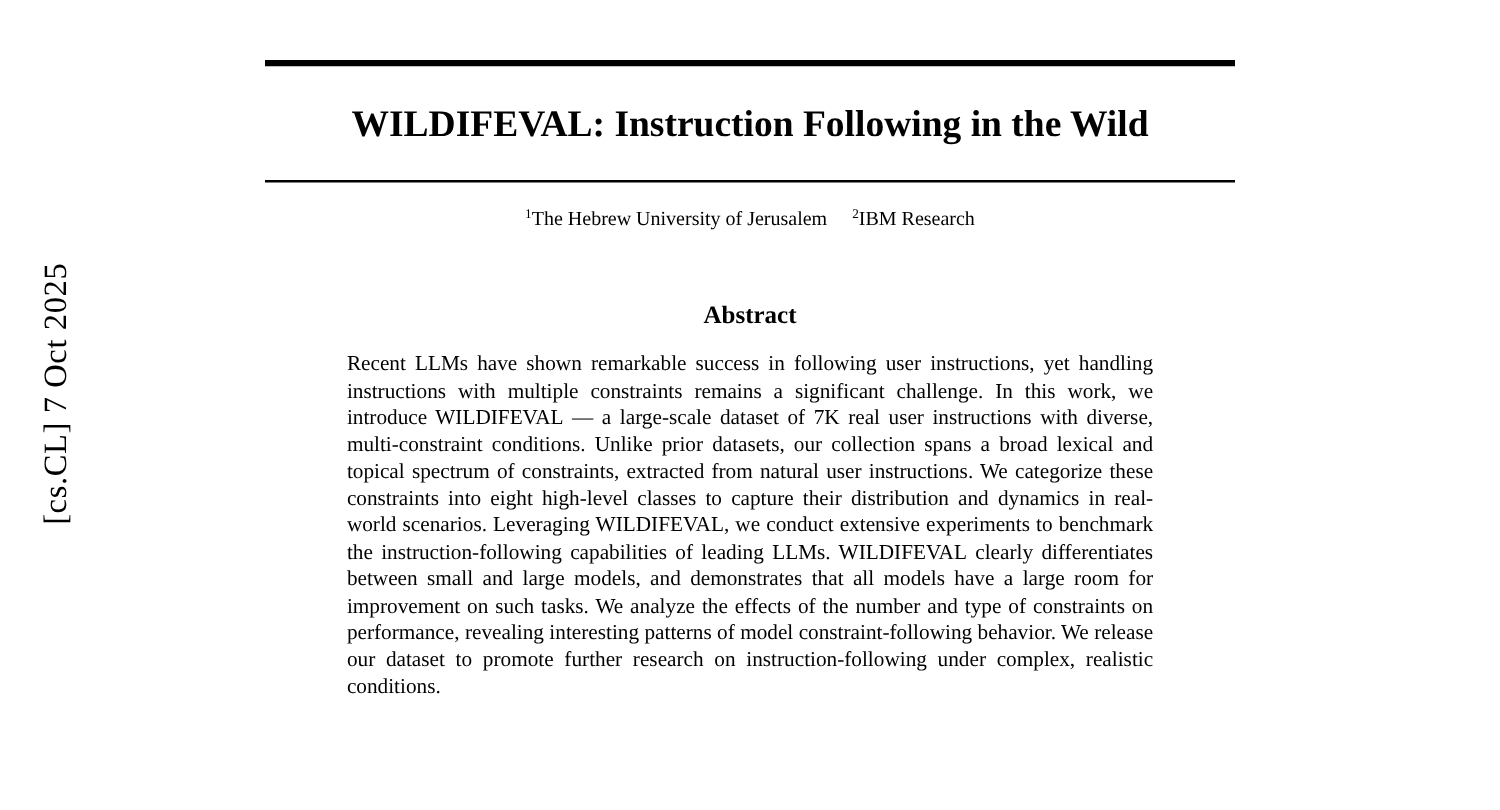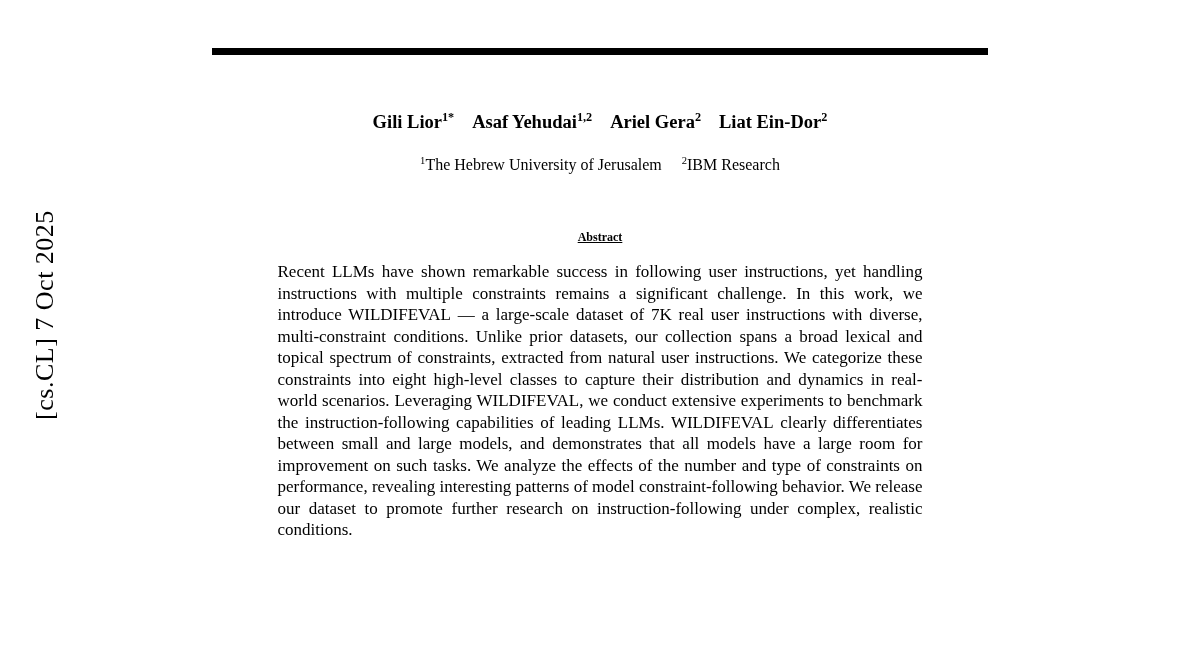--- a/index.html
+++ b/index.html
@@ -110,24 +110,23 @@
     display: inline-block;
     margin: 0 10px;
     white-space: nowrap;
   }
   .affils sup {
     font-weight: normal;
   }
 
   .abstract-head {
     text-align: center;
-    font-size: 12px;
+    font-size: 20px;
     font-weight: bold;
     margin-top: 56px;
-    text-decoration: underline;
   }
 
   .abstract-body {
     margin: 16px auto 0 auto;
     width: 645px;
     font-size: 17px;
     line-height: 1.265;
     text-align: justify;
     text-justify: inter-word;
     hyphens: manual;
@@ -142,26 +141,26 @@
 <div class="page">
 
   <div class="arxiv-stamp">
     <div class="arxiv-stamp-text">[cs.CL]  7 Oct 2025</div>
   </div>
 
   <div class="paper-col">
 
     <div class="rule-top"></div>
 
+    <div class="title">
+      <span class="big">W</span><span class="sc">ILD</span><span class="big">IFE</span><span class="sc">VAL</span><span class="big">: Instruction Following in the Wild</span>
+    </div>
 
     <div class="rule-bottom"></div>
 
-    <div class="authors">
-      <span class="name"><span>Gili Lior</span><sup>1*</sup></span><span class="name"><span>Asaf Yehudai</span><sup>1,2</sup></span><span class="name"><span>Ariel Gera</span><sup>2</sup></span><span class="name"><span>Liat Ein-Dor</span><sup>2</sup></span>
-    </div>
 
     <div class="affils">
       <span class="aff"><sup>1</sup><span>The Hebrew University of Jerusalem</span></span><span class="aff"><sup>2</sup><span>IBM Research</span></span>
     </div>
 
     <div class="abstract-head">Abstract</div>
 
     <div class="abstract-body">
       <span>Recent LLMs have shown remarkable success in following user instructions, yet handling instructions with multiple constraints remains a significant challenge. In this work, we introduce W<span class="sc">ILD</span>IFE<span class="sc">VAL</span> — a large-scale dataset of 7K real user instructions with diverse, multi-constraint conditions. Unlike prior datasets, our collection spans a broad lexical and topical spectrum of constraints, extracted from natural user instructions. We categorize these constraints into eight high-level classes to capture their distribution and dynamics in real-world scenarios. Leveraging W<span class="sc">ILD</span>IFE<span class="sc">VAL</span>, we conduct extensive experiments to benchmark the instruction-following capabilities of leading LLMs. W<span class="sc">ILD</span>IFE<span class="sc">VAL</span> clearly differentiates between small and large models, and demonstrates that all models have a large room for improvement on such tasks. We analyze the effects of the number and type of constraints on performance, revealing interesting patterns of model constraint-following behavior. We release our dataset to promote further research on instruction-following under complex, realistic conditions.</span>
     </div>

